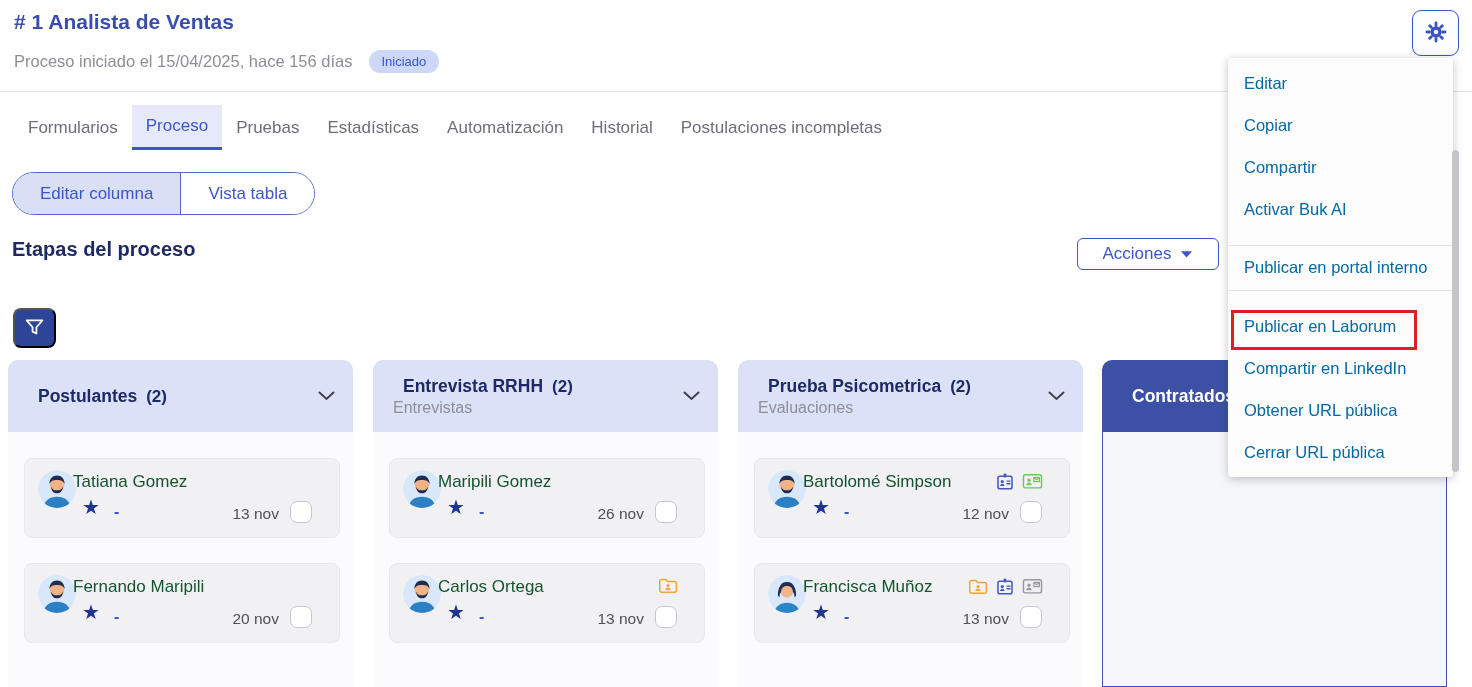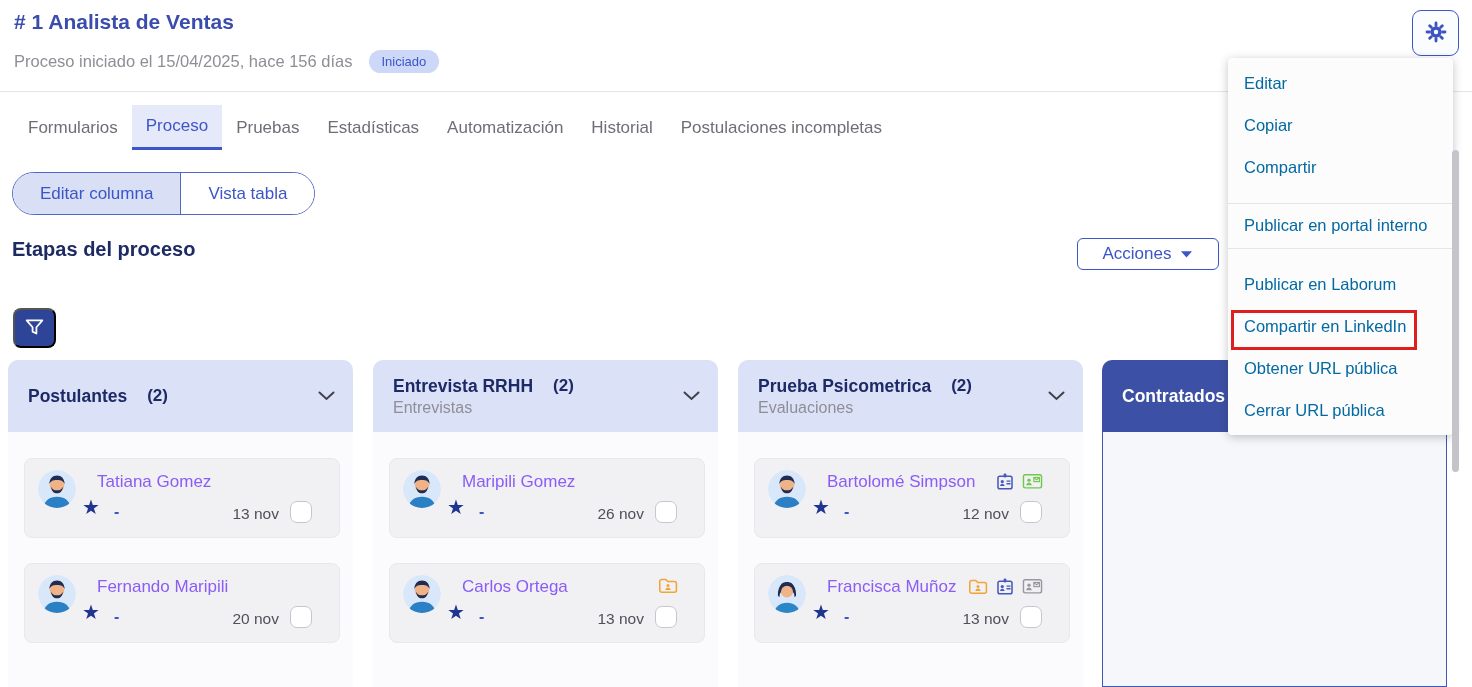--- a/index.html
+++ b/index.html
@@ -34,35 +34,35 @@
                  display:flex; align-items:center; justify-content:center; gap:9px; cursor:pointer; }
   .filter-btn { position:absolute; left:13px; top:308px; width:43px; height:40px; background:#2e4597;
                 border-radius:8px; display:flex; align-items:center; justify-content:center; cursor:pointer; }
 
   
   .col { position:absolute; top:360px; bottom:0; width:345px; background:#fbfbfd; border-radius:10px 10px 0 0; }
   .col1 { left:8px; } .col2 { left:373px; } .col3 { left:738px; } .col4 { left:1102px; background:transparent; }
   .col-header { position:relative; height:72px; background:#dbe2f8; border-radius:10px 10px 0 0;
                 padding:0 20px; display:flex; flex-direction:column; justify-content:center; }
   .col4 .col-header { background:#3c50a5; }
-  .col-title-row { display:flex; align-items:center; gap:20px; }
+  .col-title-row { display:flex; align-items:flex-end; gap:9px;margin-left:10px; }
   .col-title { font-size:17.5px; font-weight:700; color:#1d2a66; white-space:nowrap; }
   .col-count { font-size:17px; font-weight:700; color:#1d2a66; }
   .col4 .col-title { color:#ffffff; }
   .col-sub { font-size:16px; color:#8e8e96; margin-top:2px; }
   .col-chevron { position:absolute; right:18px; top:50%; transform:translateY(-50%); cursor:pointer; }
   .col4-body { position:absolute; top:72px; bottom:0; left:0; right:0; background:#f6f7fa;
                border:1px solid #3f56b5; border-top:none; }
   .col-body { padding-top:26px; }
 
   
   .card { position:relative; margin:0 13px 25px 16px; height:80px; background:#f1f1f4;
           border:1px solid #e8e8ec; border-radius:8px; cursor:pointer; }
   .avatar { position:absolute; left:13px; top:11px; width:38px; height:38px; border-radius:50%; overflow:hidden; }
-  .card-name { position:absolute; left:72px; top:13px; font-size:17px; color:#8b5cf6; white-space:nowrap; }
+  .card-name { position:absolute; left:48px; top:13px; font-size:17px; color:#14532d; white-space:nowrap; }
   .card-icons { position:absolute; right:26px; top:13px; display:flex; gap:8px; align-items:center; }
   .star { position:absolute; left:57px; top:36px; font-size:20px; color:#1f3590; }
   .rating { position:absolute; left:89px; top:44px; font-size:16px; color:#3c55c8; font-weight:700; }
   .card-date { position:absolute; right:60px; top:46px; font-size:15.5px; color:#4f4f58; }
   .cb { position:absolute; right:27px; top:42px; width:22px; height:22px; background:#fff;
         border:1.5px solid #c6c6cd; border-radius:7px; cursor:pointer; }
   .icon-green { color:#70c84e; } .icon-gray { color:#97979f; }
 
   
   .menu { position:absolute; left:1228px; top:58px; width:225px; background:#fcfcfd; border-radius:4px;
@@ -353,20 +353,21 @@
           </svg>
       </span>
     </div>
     <div class="col4-body"></div>
   </div>
 
   <div class="menu">
     <div class="menu-item">Editar</div>
     <div class="menu-item">Copiar</div>
     <div class="menu-item">Compartir</div>
+    <div class="menu-item">Activar Buk AI</div>
     <div class="menu-divider md1"></div>
     <div class="menu-item">Publicar en portal interno</div>
     <div class="menu-divider md2"></div>
     <div class="menu-item">Publicar en Laborum</div>
     <div class="menu-item">Compartir en LinkedIn</div>
     <div class="menu-item">Obtener URL pública</div>
     <div class="menu-item">Cerrar URL pública</div>
   </div>
 
   <div class="red-box"></div>

